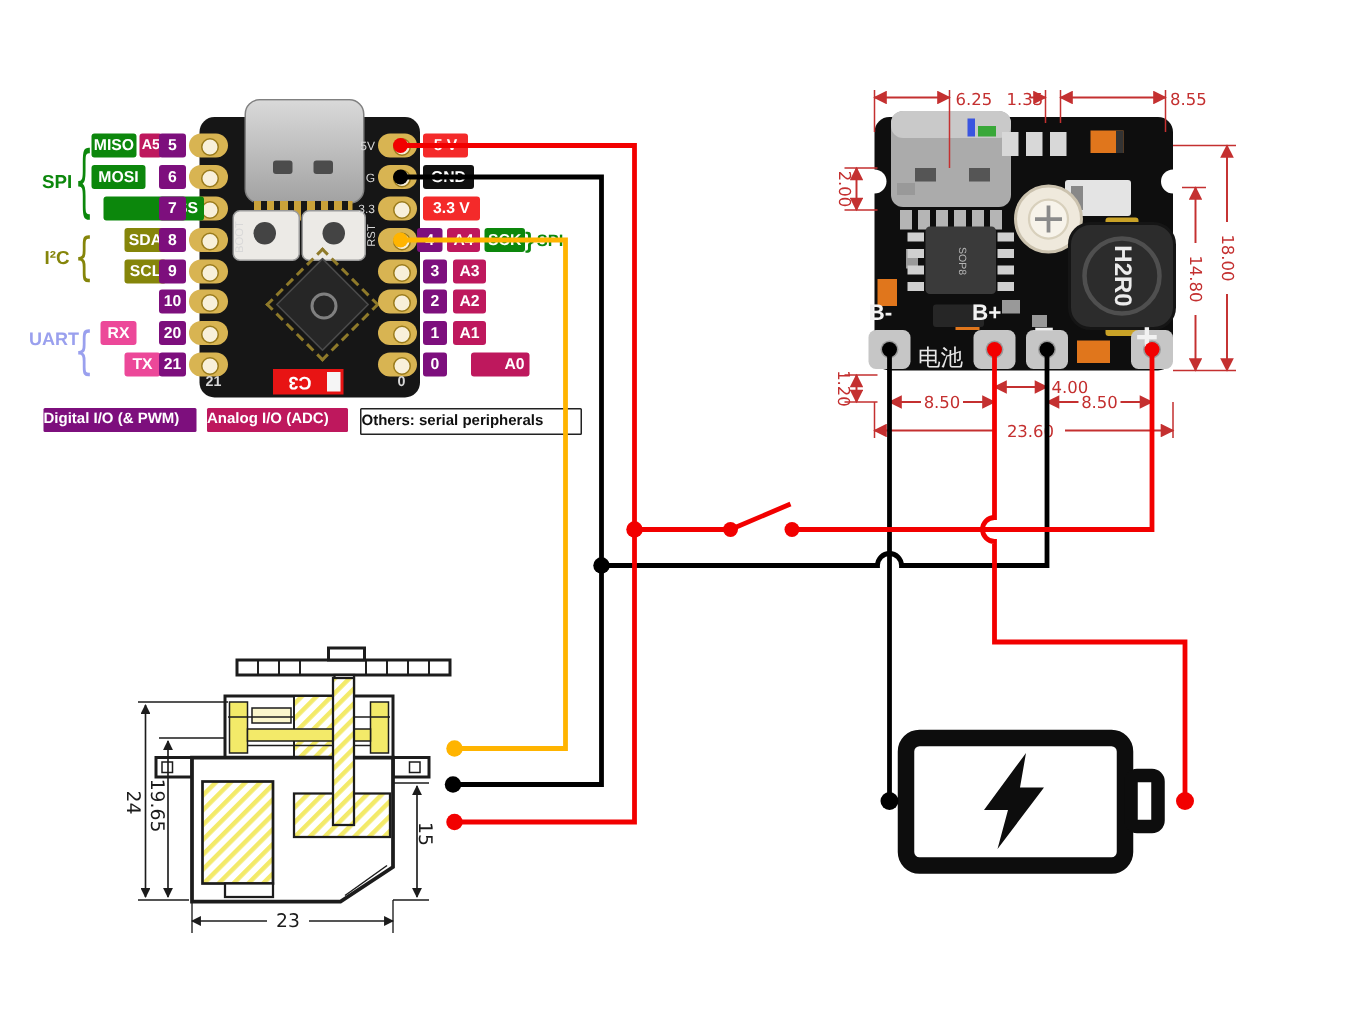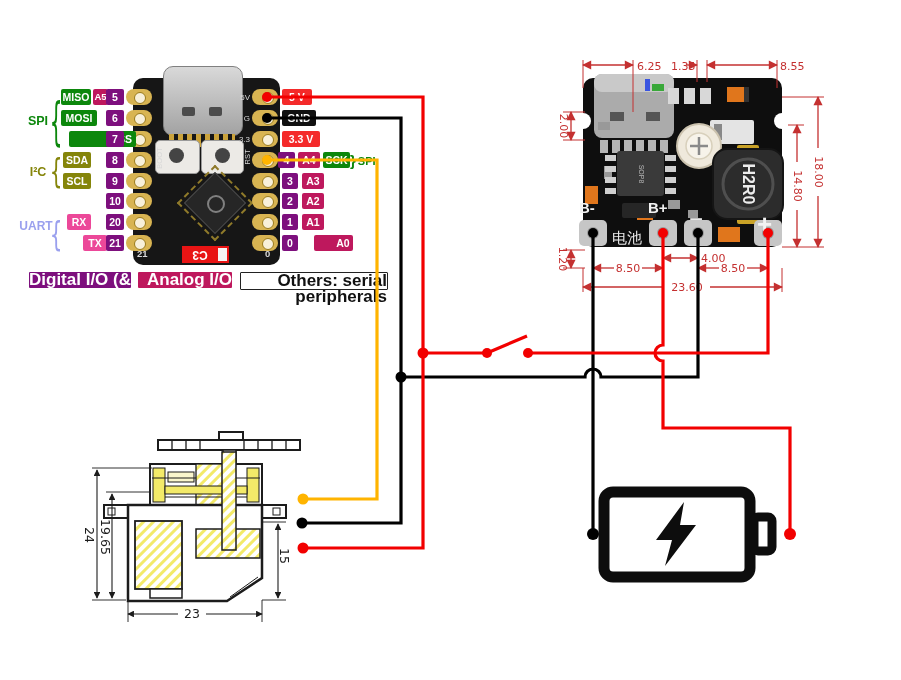--- a/index.html
+++ b/index.html
@@ -4,26 +4,26 @@
 <style>
   html,body{margin:0;padding:0;background:#ffffff;}
   #stage{position:relative;width:901px;height:680px;background:#ffffff;overflow:hidden;
          font-family:"Liberation Sans", sans-serif;}
   .abs{position:absolute;}
   .pinbox{position:absolute;height:16px;line-height:16px;text-align:center;
           color:#ffffff;font-size:10.5px;font-weight:bold;border-radius:2px;}
   .green{background:#0c870c;}
   .purple{background:#7d0f7d;}
   .brown{background:#be185d;}
-  .olive{background:#85850a;}
+  .olive{background:#85850a;margin-left:20px;}
   .lav{background:#ec4899;}
   .redbox{background:#f42a2a;}
   .blackbox{background:#111111;}
-  .legendbox{position:absolute;height:16px;line-height:16px;text-align:right;
-             font-size:17px;font-weight:bold;border-radius:1px;}
+  .legendbox{position:absolute;height:16px;line-height:16px;text-align:left;
+             font-size:10px;font-weight:bold;border-radius:1px;}
   .board{position:absolute;left:133px;top:78px;width:147px;height:187px;
          background:#161616;border-radius:10px;}
   .pad{position:absolute;width:26px;height:16px;background:#d8b452;border-radius:8px;}
   .hole{position:absolute;width:10px;height:10px;border-radius:50%;
         background:#f8f0da;border:1px solid #9a7b1c;}
   .usb{position:absolute;left:163px;top:66px;width:78px;height:68px;
        background:linear-gradient(#d9d9d9,#a2a2a2);border:1px solid #808080;border-radius:10px;}
   .btn{position:absolute;background:#eceae6;border:1px solid #9a9a9a;border-radius:5px;}
   .btnhole{position:absolute;width:15px;height:15px;background:#444;border-radius:50%;}
   .chip{position:absolute;left:193px;top:181px;width:42px;height:42px;background:#262626;

